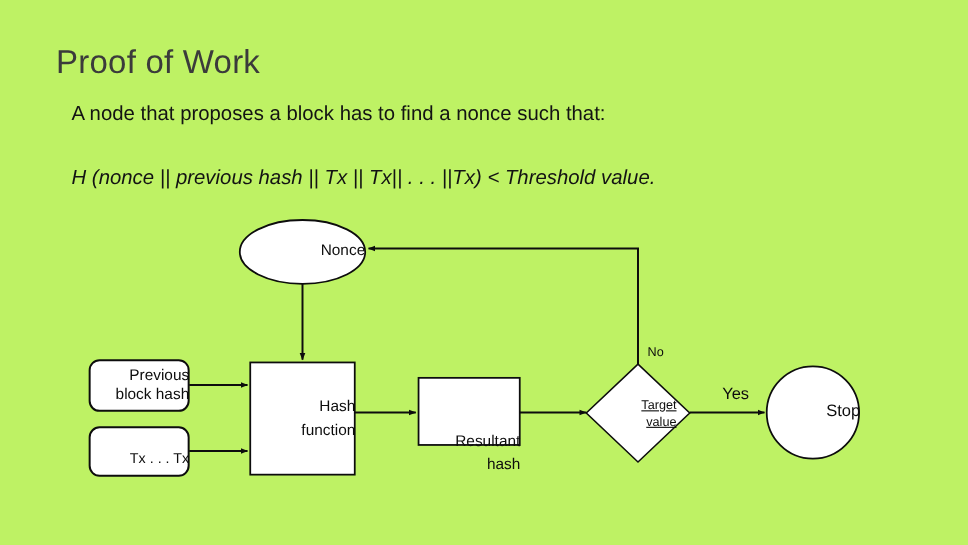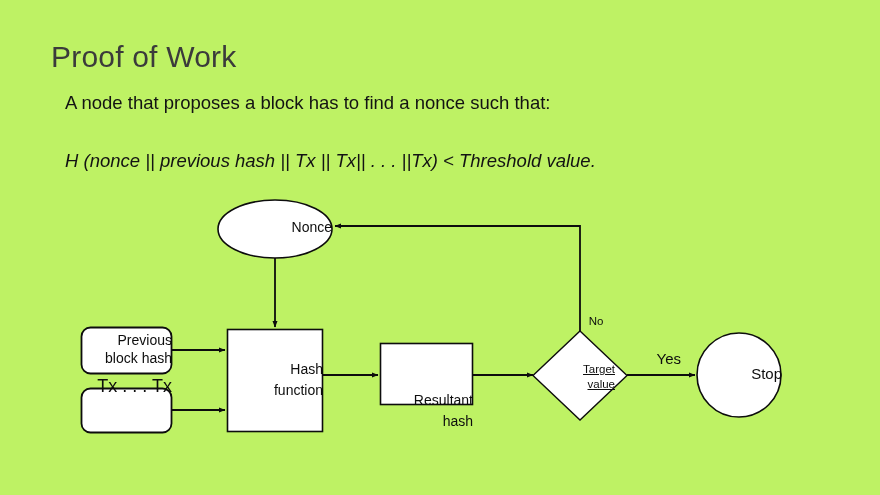--- a/index.html
+++ b/index.html
@@ -63,22 +63,22 @@
   }
   #label-nonce {
     left: 218px; top: 218px; width: 114px;
     font-size: 14px; line-height: 18px;
   }
   #label-prev-hash {
     left: 82px; top: 331px; width: 90px;
     font-size: 14px; line-height: 18px;
   }
   #label-tx {
-    left: 82px; top: 377px; width: 90px;
-    font-size: 18px; line-height: 18px;
+    left: 82px; top: 408px; width: 90px;
+    font-size: 13px; line-height: 18px;
   }
   #label-hash-fn {
     left: 227px; top: 359px; width: 96px;
     font-size: 14px; line-height: 21px;
   }
   #label-resultant {
     left: 380px; top: 370px; width: 93px;
     font-size: 14px; line-height: 21px; margin-top: 20px;
   }
   #label-target {

